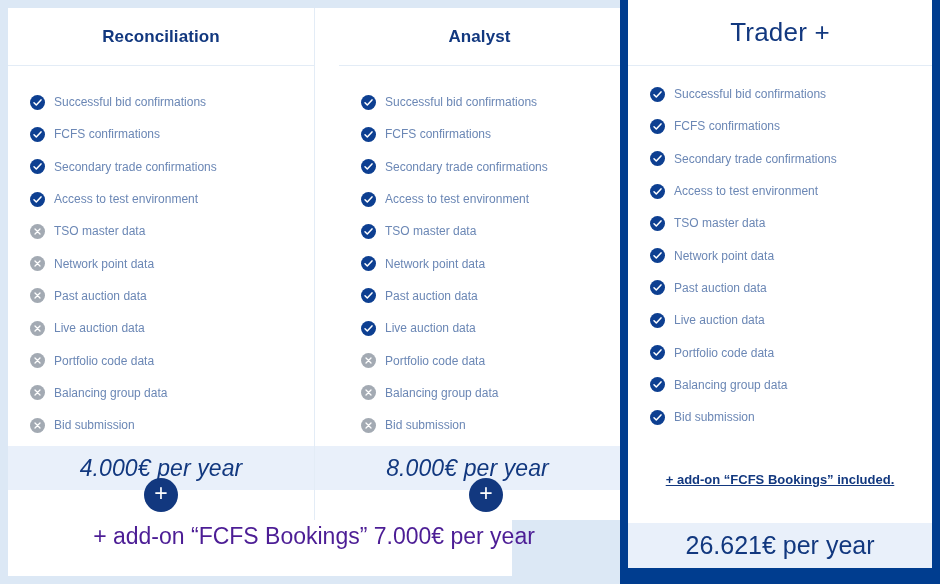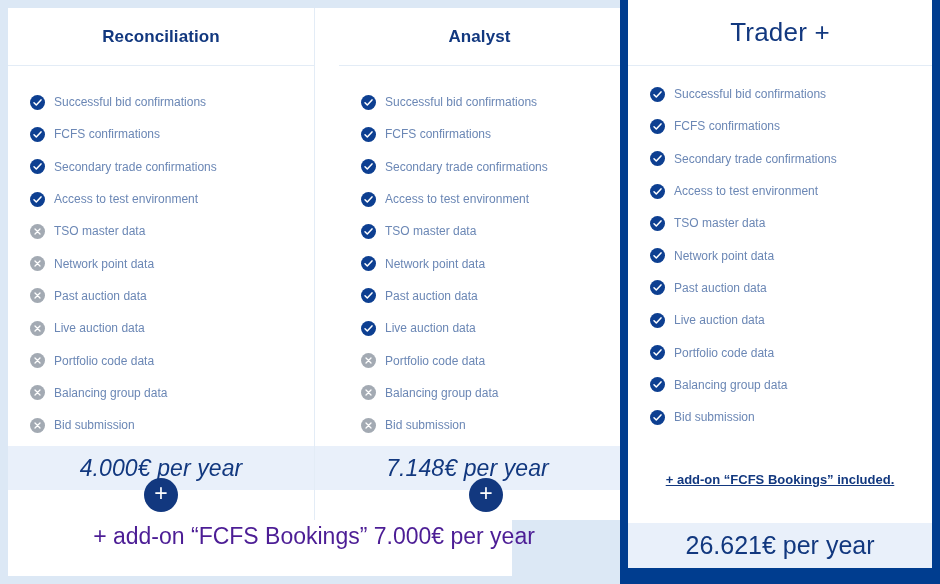--- a/index.html
+++ b/index.html
@@ -406,21 +406,21 @@
             </div>
           </div>
       </div>
 
     </div>
 
     <div class="price-band band-1">
       <div class="price-text">4.000€ per year</div>
     </div>
     <div class="price-band band-2">
-      <div class="price-text">7.148€ per year</div>
+      <div class="price-text">8.000€ per year</div>
     </div>
 
     <div class="plus-badge badge-1">
       <span>+</span>
     </div>
     <div class="plus-badge badge-2">
       <span>+</span>
     </div>
 
     <div class="addon-line">+ add-on “FCFS Bookings” 7.000€ per year</div>

